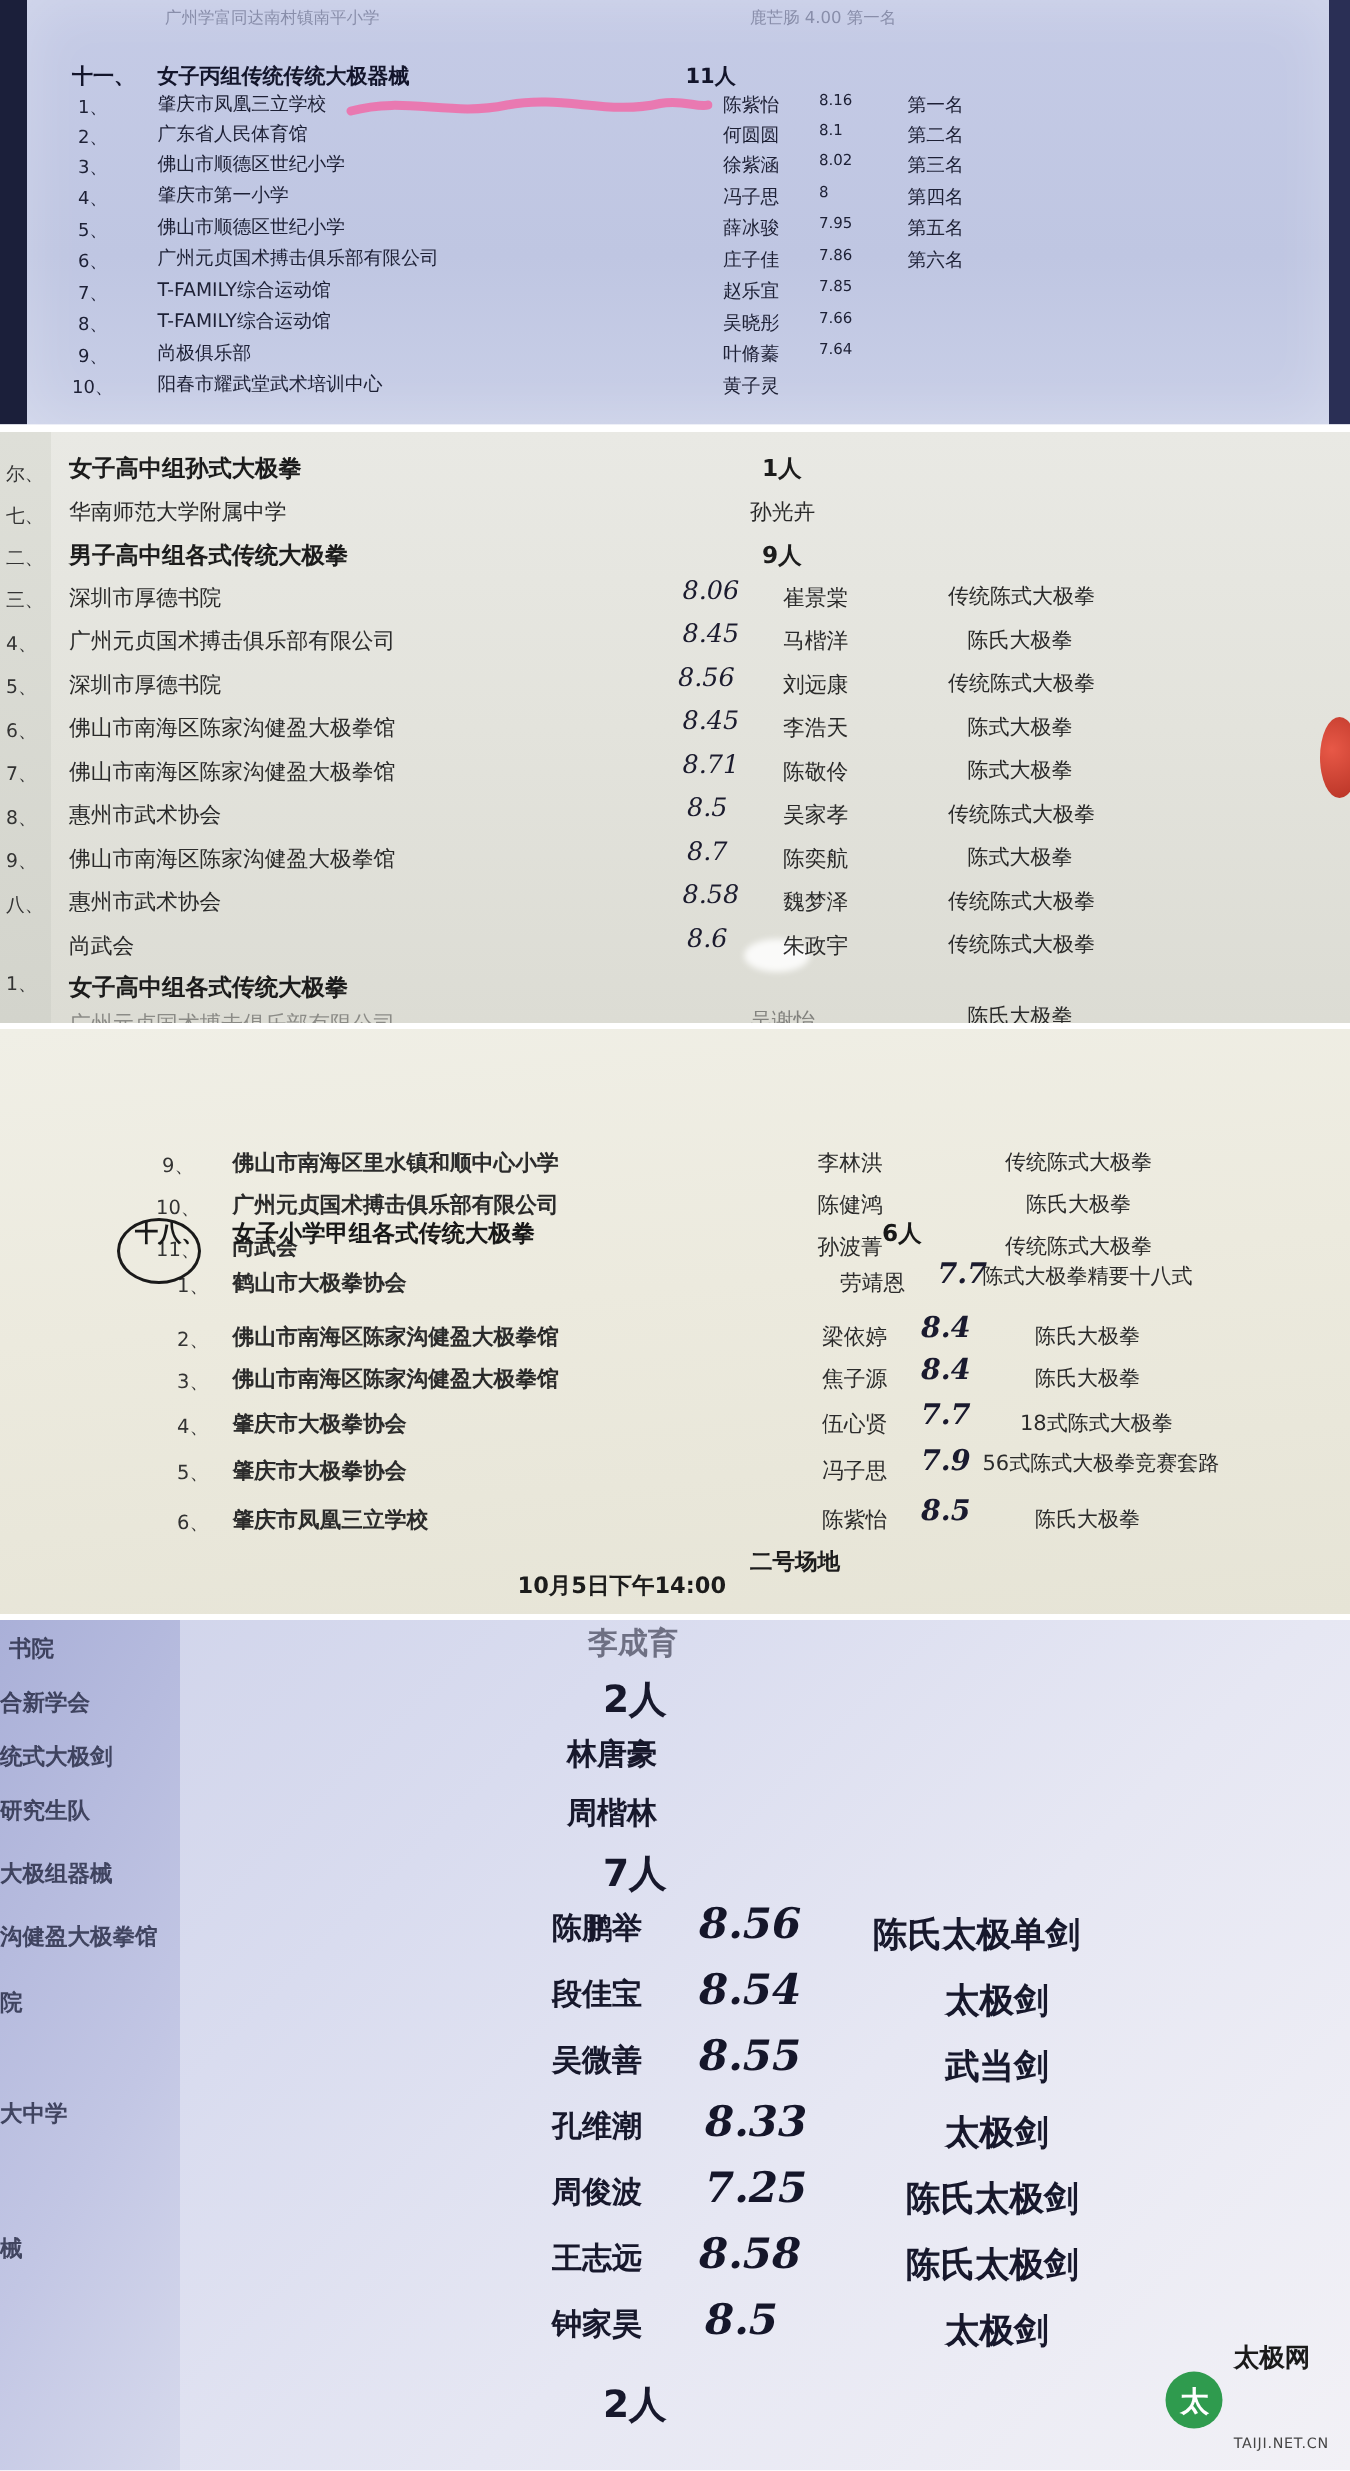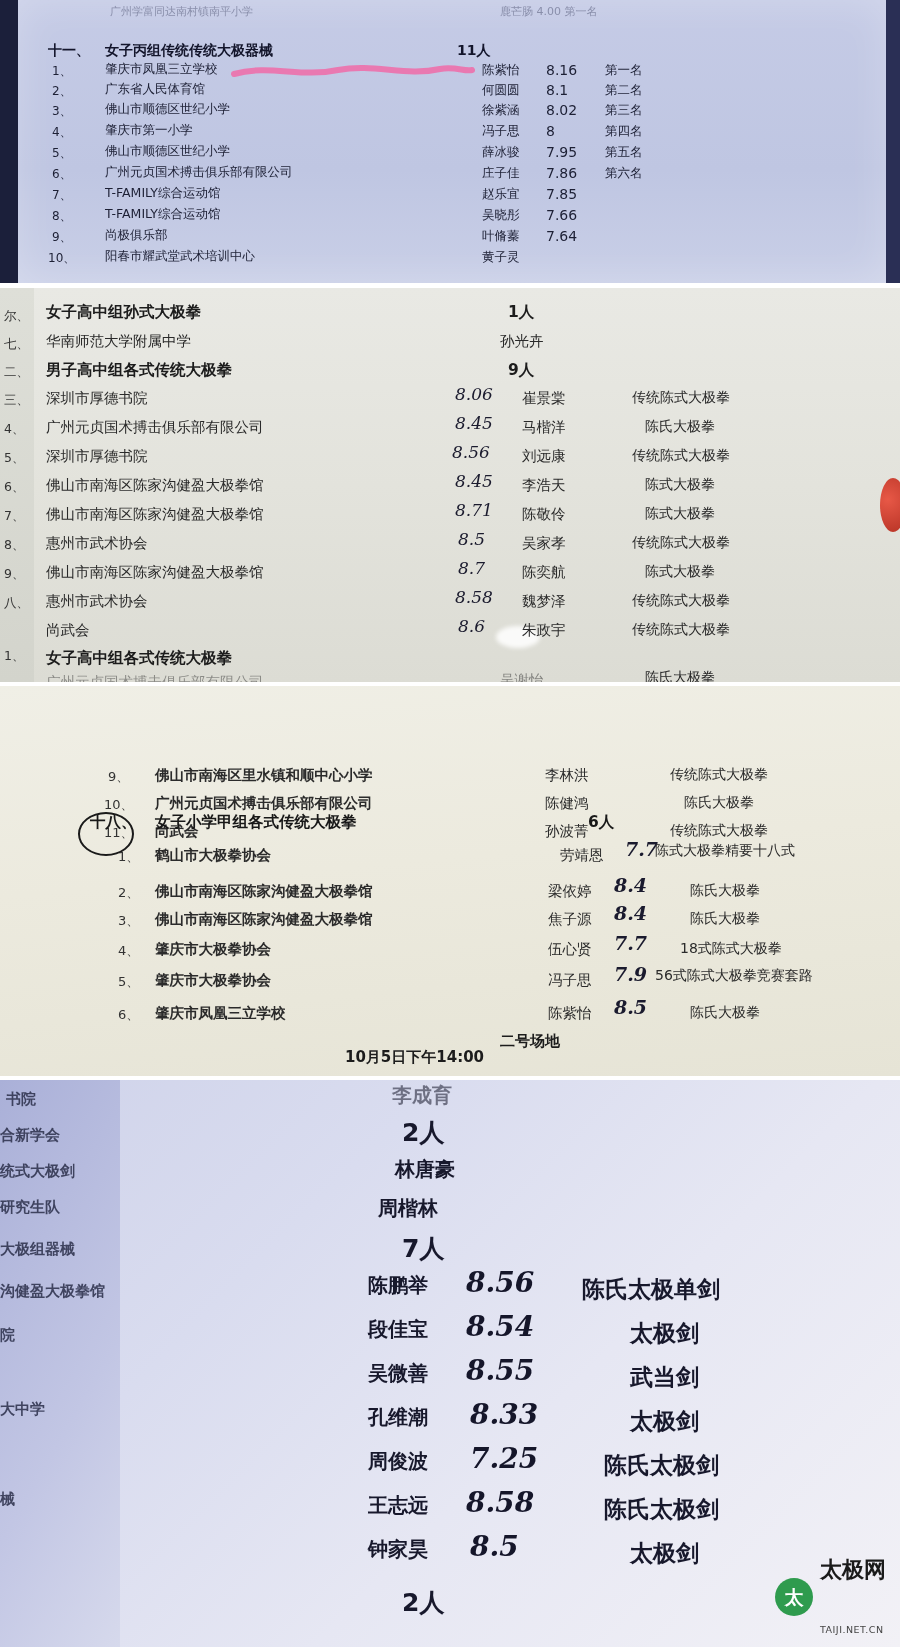--- a/index.html
+++ b/index.html
@@ -10,21 +10,21 @@
 
   
   #panel1{top:0;height:283px;background:linear-gradient(160deg,#c9cfe8 0%,#bcc4e2 40%,#c6cce6 100%);}
   #panel1 .sheet{position:absolute;left:18px;top:0;right:14px;bottom:0;background:linear-gradient(180deg,#c5cbe6 0%,#bfc6e2 60%,#c9cfe7 100%);
     box-shadow:inset 0 0 40px rgba(255,255,255,.25);}
   #panel1 .edgeL{position:absolute;left:0;top:0;width:18px;height:100%;background:#1b1f3a;}
   #panel1 .edgeR{position:absolute;right:0;top:0;width:14px;height:100%;background:#2a2f55;}
   .p1head{position:absolute;font-size:14px;font-weight:bold;color:#13152b;white-space:nowrap;}
   .p1idx{position:absolute;font-size:12px;color:#1d2035;}
   .p1name{position:absolute;font-size:12.5px;color:#1d2035;}
-  .p1score{position:absolute;font-size:14px;color:#1d2035;}
+  .p1score{position:absolute;font-size:10px;color:#1d2035;}
   .p1rank{position:absolute;font-size:12.5px;color:#1d2035;}
   .p1faint{position:absolute;font-size:11px;color:#4a4f6e;opacity:.5;white-space:nowrap;}
   .scribble{position:absolute;left:230px;top:62px;width:245px;height:18px;}
 
   
   #panel2{top:288px;height:394px;background:linear-gradient(180deg,#e9e9e4 0%,#e3e3dc 50%,#dcdcd4 100%);}
   #panel2 .leftcol{position:absolute;left:0;top:0;width:34px;height:100%;background:linear-gradient(180deg,#dedfd8,#d3d4cc);}
   .p2row{position:absolute;white-space:nowrap;color:#2a2a2a;font-size:14.5px;}
   .p2head{position:absolute;white-space:nowrap;color:#1c1c1c;font-size:15.5px;font-weight:bold;}
   .p2idx{position:absolute;color:#333;font-size:12.5px;}
@@ -51,21 +51,21 @@
   #panel4 .leftstrip{position:absolute;left:0;top:0;width:120px;height:100%;
     background:linear-gradient(120deg,#aab0d8 0%,#c2c6e4 60%,#d6d9ec 100%);}
   .p4left{position:absolute;white-space:nowrap;color:#2b2f4a;font-size:15px;font-weight:600;opacity:.85;}
   .p4name{position:absolute;white-space:nowrap;color:#17182c;font-size:20px;font-weight:600;}
   .p4count{position:absolute;white-space:nowrap;color:#17182c;font-size:25px;font-weight:600;}
   .p4style{position:absolute;white-space:nowrap;color:#17182c;font-size:23px;font-weight:600;}
   .p4hand{position:absolute;white-space:nowrap;color:#15162a;font-family:"DejaVu Serif",serif;font-size:28px;font-style:italic;font-weight:bold;}
   .logo{position:absolute;right:14px;bottom:12px;display:flex;align-items:center;gap:7px;}
   .logo .mark{width:38px;height:38px;border-radius:50%;background:#2f9b4e;position:relative;}
   .logo .mark:after{content:"太";position:absolute;left:0;right:0;top:7px;text-align:center;color:#fff;font-size:19px;font-weight:bold;}
-  .logo .txt1{color:#1a1a1a;font-size:22px;font-weight:bold;line-height:1;}
+  .logo .txt1{color:#1a1a1a;font-size:17px;font-weight:bold;line-height:1;}
   .logo .txt2{color:#444;font-size:9.5px;letter-spacing:.5px;margin-top:43px;}
   .seam{position:absolute;left:0;width:900px;height:5px;background:#ffffff;}
 </style>
 </head>
 <body>
 
 <div class="page">
 
   <div class="panel" id="panel1">
     <div class="edgeL"></div>
@@ -294,21 +294,21 @@
     <div class="p4left" style="left:0px;top:82px;">统式大极剑</div>
     <div class="p4left" style="left:0px;top:118px;">研究生队</div>
     <div class="p4left" style="left:0px;top:160px;">大极组器械</div>
     <div class="p4left" style="left:0px;top:202px;">沟健盈大极拳馆</div>
     <div class="p4left" style="left:0px;top:246px;">院</div>
     <div class="p4left" style="left:0px;top:320px;">大中学</div>
     <div class="p4left" style="left:0px;top:410px;">械</div>
 
     <div class="p4name" style="left:392px;top:2px;opacity:.55;">李成育</div>
     <div class="p4count" style="left:402px;top:36px;">2人</div>
-    <div class="p4name" style="left:378px;top:76px;margin-left:17px;">林唐豪</div>
+    <div class="p4name" style="left:378px;top:76px;">林唐豪</div>
     <div class="p4name" style="left:378px;top:115px;">周楷林</div>
     <div class="p4count" style="left:402px;top:152px;">7人</div>
 
     <div>
       <div class="p4name" style="left:368px;top:192px;">陈鹏举</div>
       <div class="p4hand" style="left:466px;top:186px;">8.56</div>
       <div class="p4style" style="left:582px;top:194px;">陈氏太极单剑</div>
 
       <div class="p4name" style="left:368px;top:236px;">段佳宝</div>
       <div class="p4hand" style="left:466px;top:230px;">8.54</div>

